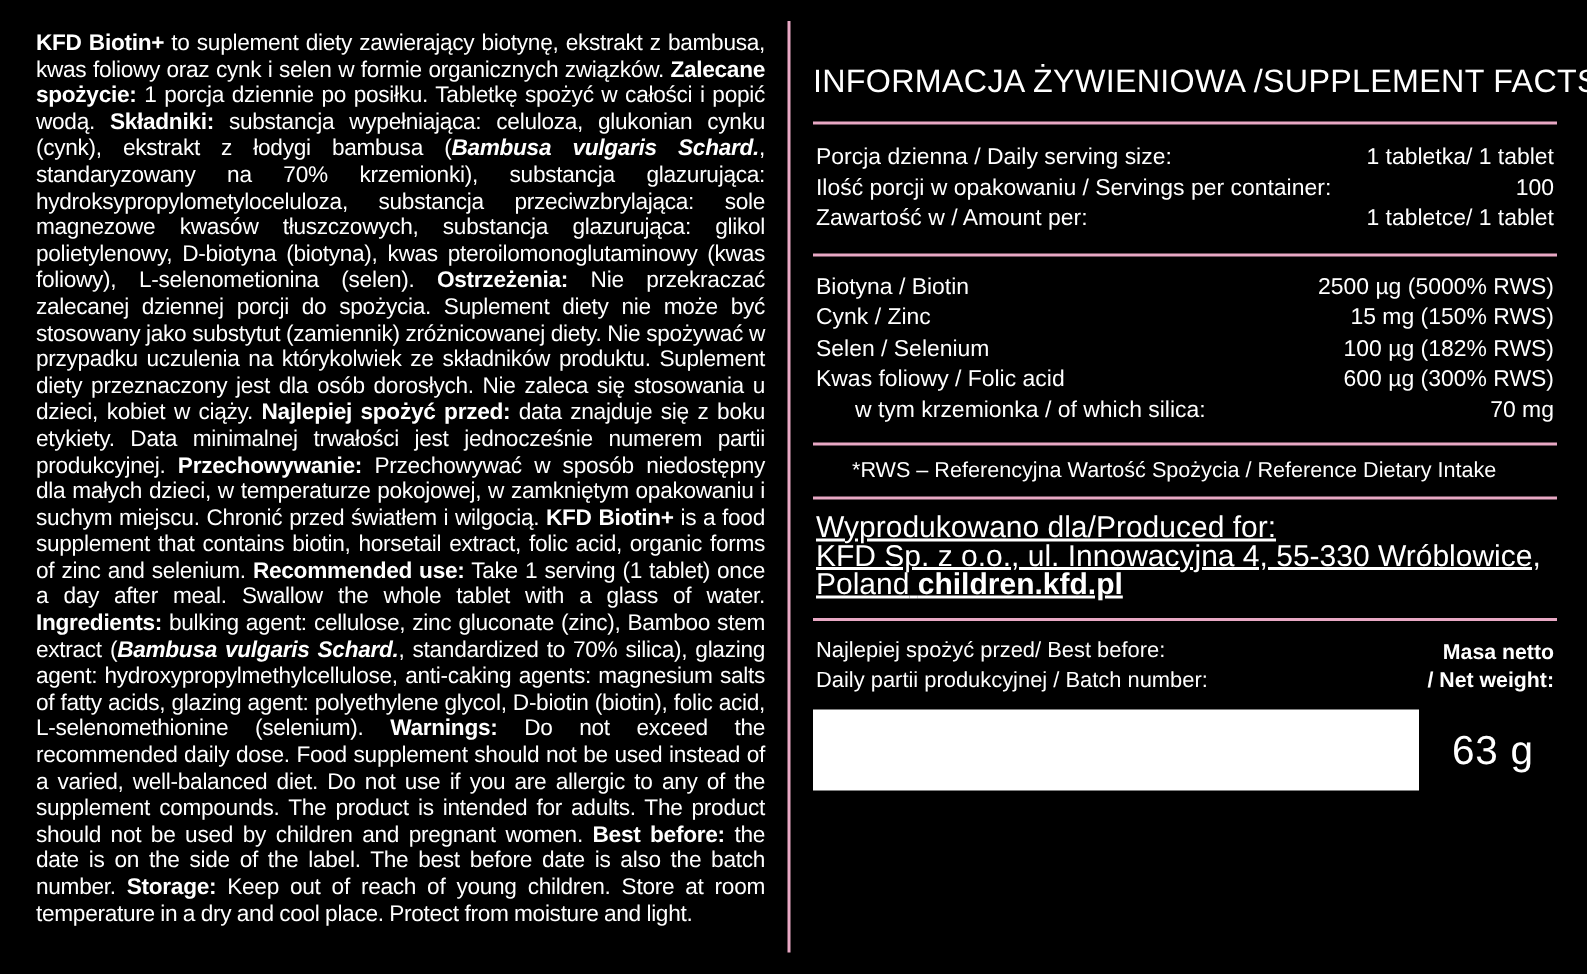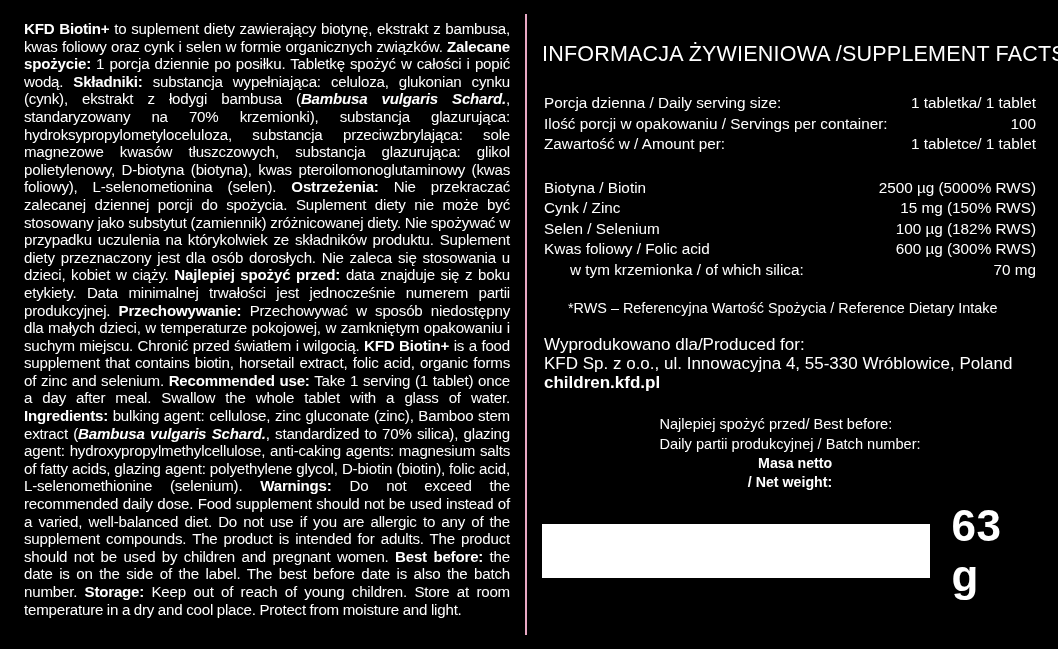--- a/index.html
+++ b/index.html
@@ -79,47 +79,47 @@
   }
   .nutri-block .row { line-height: 20.5px; }
   .sub-row .lbl { padding-left: 26px; }
   .rws-note {
     font-size: 14.4px;
     padding: 9px 2px 9px 2px;
     white-space: nowrap;
     margin-left: 24px;
   }
   .producer {
-    font-size: 17px;
+    font-size: 20px;
     line-height: 19px;
     padding: 10px 2px 12px 2px;
+    text-decoration: underline;
   }
   .producer b { font-weight: bold; }
   .bestbefore {
     padding: 10px 2px 0 2px;
     display: flex;
     justify-content: space-between;
-    align-items: center;
-    flex-direction: column;
+    align-items: flex-end;
   }
   .bb-left { font-size: 14.6px; line-height: 20px; }
   .bb-right { font-size: 14.2px; line-height: 19px; text-align: right; font-weight: bold; }
   .weight-area {
     display: flex;
     align-items: center;
     margin-top: 9px;
   }
   .white-box {
     width: 404px;
     height: 54px;
     background: #ffffff;
   }
   .net-weight {
-    font-size: 44px;
-    font-weight: bold;
+    font-size: 27px;
+    font-weight: normal;
     margin-left: 22px;
     letter-spacing: 0.5px;
   }
 </style>
 </head>
 <body>
 
 <div class="label">
 
   <div class="left-col">

